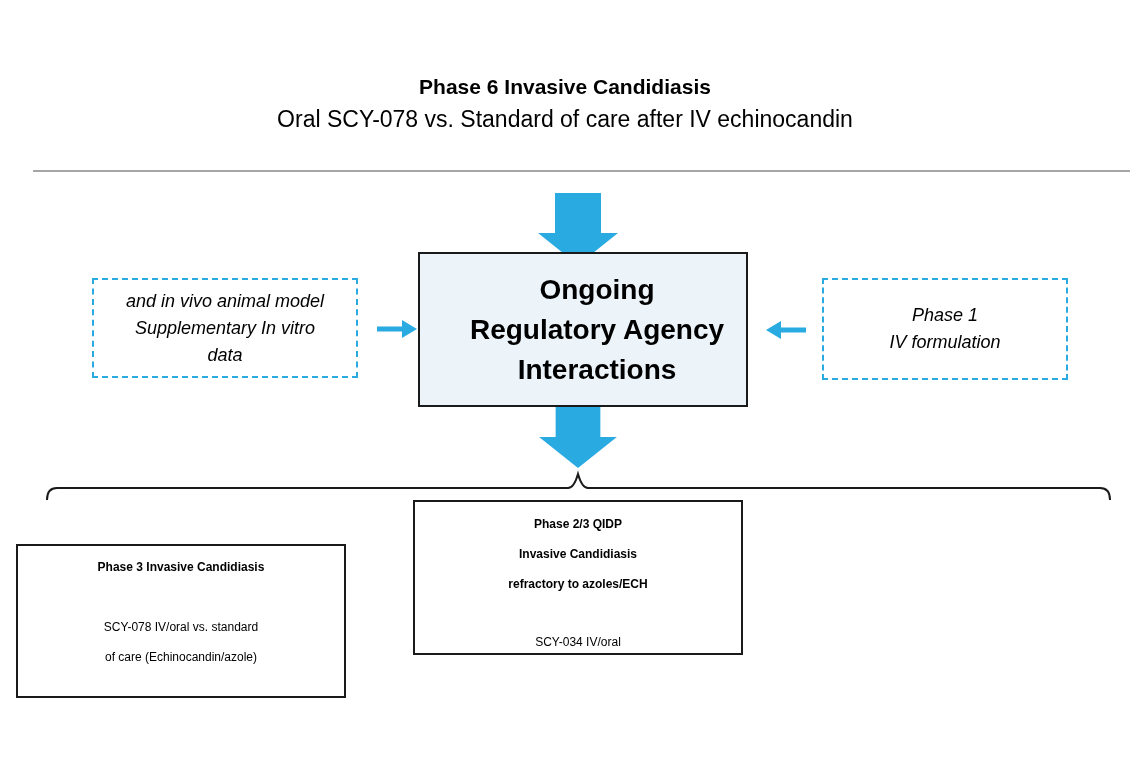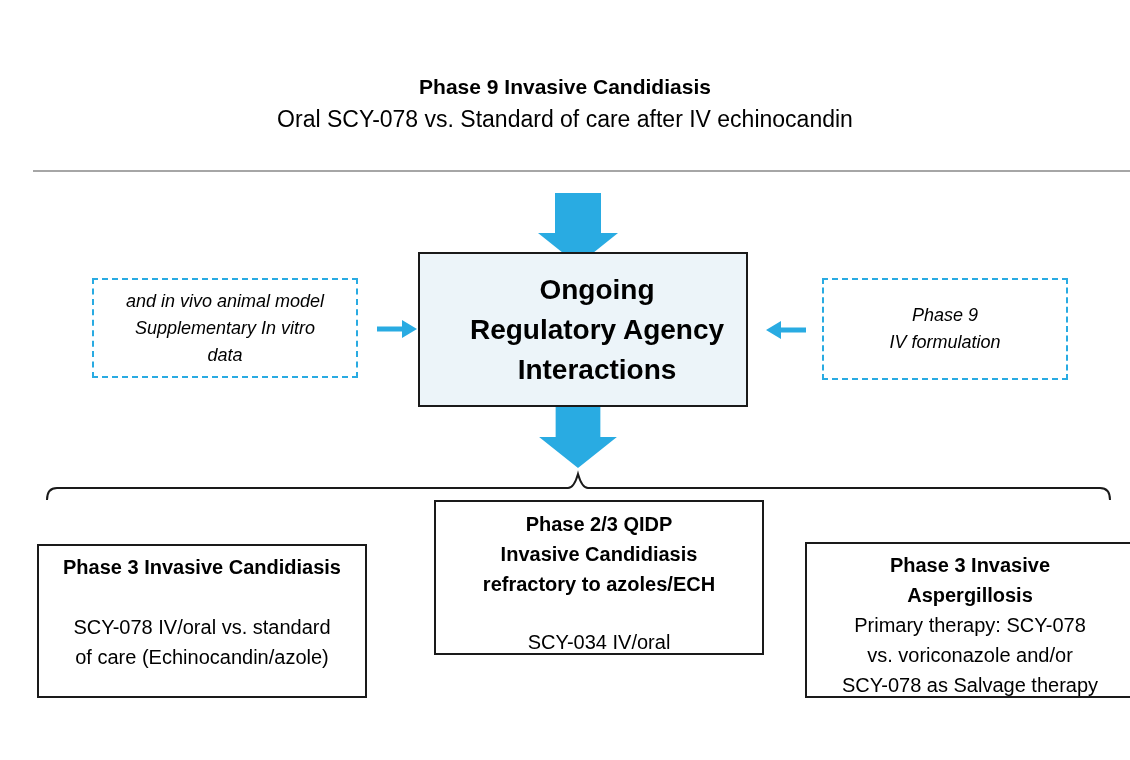--- a/index.html
+++ b/index.html
@@ -31,40 +31,40 @@
   .dashed-box{
     border:2px dashed var(--accent);box-sizing:border-box;background:#ffffff;
     display:flex;flex-direction:column;justify-content:center;align-items:center;
     text-align:center;font-style:italic;font-size:18px;line-height:27px;
   }
   .left-dashed{left:92px;top:278px;width:266px;height:100px;}
   .right-dashed{left:822px;top:278px;width:246px;height:102px;}
   
   .plain-box{
     border:2px solid var(--border-dark);box-sizing:border-box;background:#ffffff;
-    text-align:center;font-size:20px;line-height:30px;margin-left:21px;
+    text-align:center;font-size:12px;line-height:30px;
   }
   .bottom-left{left:16px;top:544px;width:330px;height:154px;padding-top:6px;}
   .bottom-middle{left:413px;top:500px;width:330px;height:155px;padding-top:7px;}
   .bottom-right{left:784px;top:542px;width:330px;height:156px;padding-top:6px;}
   .box-title{font-weight:bold;}
   .gap30{height:30px;}
   .gap28{height:28px;}
   
   .arrow-fill{fill:var(--accent);}
   .bracket-stroke{stroke:var(--border-dark);stroke-width:2;fill:none;}
   svg{display:block;}
 </style>
 </head>
 <body>
 
 <div class="stage">
 
   <div class="abs title-block">
-    <div class="title-main">Phase 9 Invasive Candidiasis</div>
+    <div class="title-main">Phase 6 Invasive Candidiasis</div>
     <div class="title-sub">Oral SCY-078 vs. Standard of care after IV echinocandin</div>
   </div>
 
   <div class="abs divider"></div>
 
   <svg class="abs" style="left:538px;top:193px;" width="80" height="72" viewBox="0 0 80 72">
     <polygon class="arrow-fill" points="17,0 63,0 63,40 80,40 40,72 0,40 17,40"></polygon>
   </svg>
 
   <svg class="abs" style="left:538px;top:398px;z-index:1;" width="80" height="70" viewBox="0 0 80 72">
@@ -85,21 +85,21 @@
     <div>Interactions</div>
   </div>
 
   <div class="abs dashed-box left-dashed">
     <div>and in vivo animal model</div>
     <div>Supplementary In vitro</div>
     <div>data</div>
   </div>
 
   <div class="abs dashed-box right-dashed">
-    <div>Phase 9</div>
+    <div>Phase 1</div>
     <div>IV formulation</div>
   </div>
 
   <svg class="abs" style="left:40px;top:468px;" width="1080" height="40" viewBox="0 0 1080 40">
     <path class="bracket-stroke" d="M 7 32 Q 7 20 17 20 L 528 20 Q 534 20 538 6 Q 542 20 548 20 L 1060 20 Q 1070 20 1070 32"></path>
   </svg>
 
   <div class="abs plain-box bottom-left">
     <div class="box-title">Phase 3 Invasive Candidiasis</div>
     <div class="gap30"></div>
@@ -108,21 +108,14 @@
   </div>
 
   <div class="abs plain-box bottom-middle">
     <div class="box-title">Phase 2/3 QIDP</div>
     <div class="box-title">Invasive Candidiasis</div>
     <div class="box-title">refractory to azoles/ECH</div>
     <div class="gap28"></div>
     <div>SCY-034 IV/oral</div>
   </div>
 
-  <div class="abs plain-box bottom-right">
-    <div class="box-title">Phase 3 Invasive</div>
-    <div class="box-title">Aspergillosis</div>
-    <div>Primary therapy: SCY-078</div>
-    <div>vs. voriconazole  and/or</div>
-    <div>SCY-078 as Salvage therapy</div>
-  </div>
 
 </div>
 
 </body></html>

